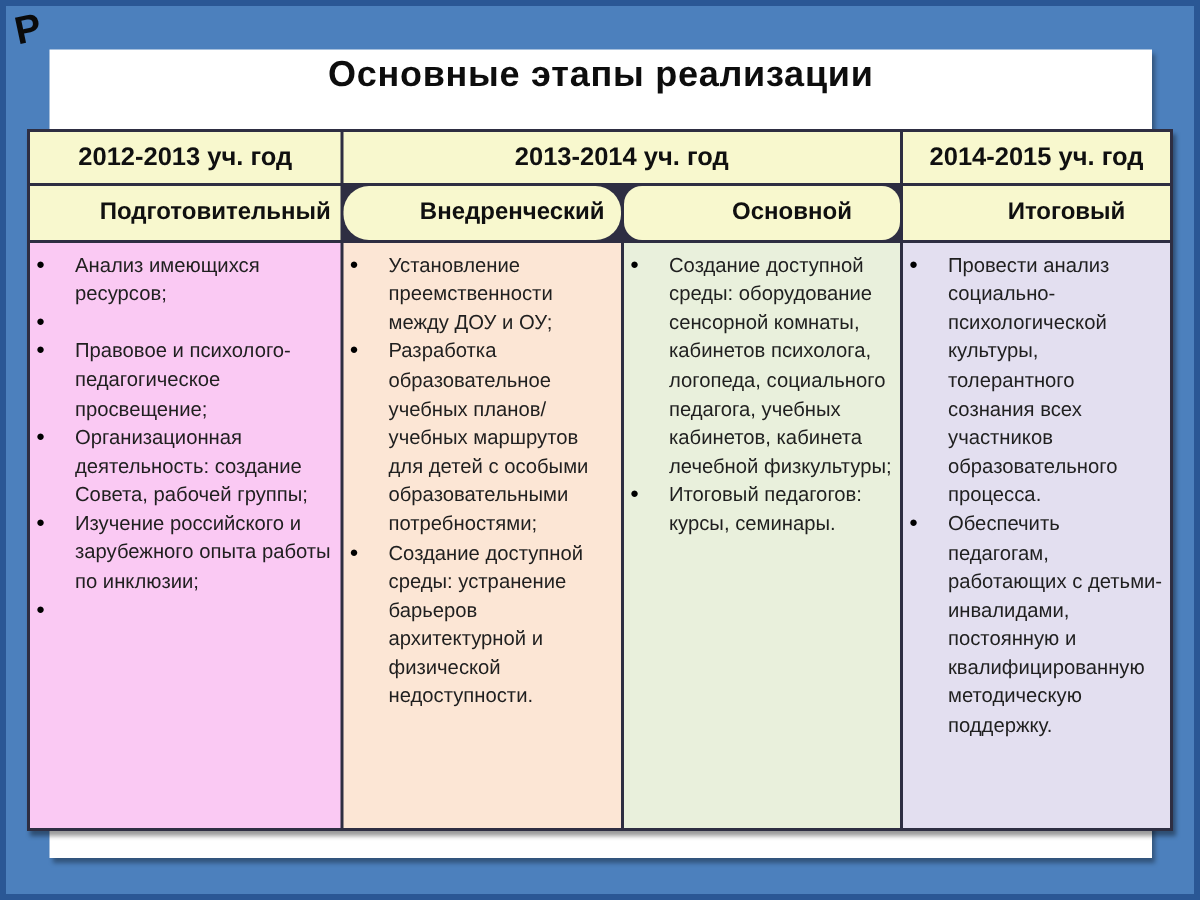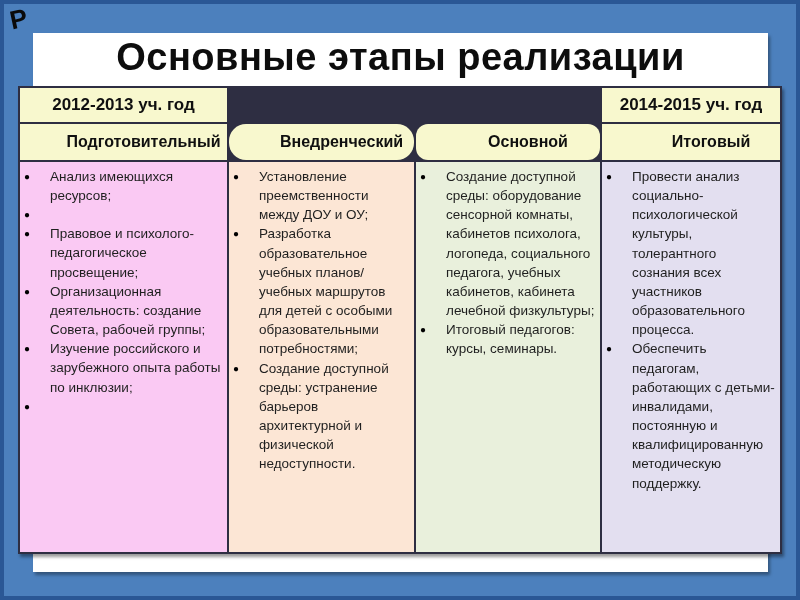--- a/index.html
+++ b/index.html
@@ -18,21 +18,21 @@
     transform:rotate(-12deg);
   }
   .slide-bg{
     position:absolute;left:29px;top:29px;width:735px;height:539px;
     background:#ffffff;
     box-shadow:2px 3px 3px rgba(0,0,0,0.35);
   }
   .title{
     position:absolute;left:29px;top:32px;width:735px;
     text-align:center;
-    font-size:38px;font-weight:700;color:#0d0d0d;
+    font-size:24px;font-weight:700;color:#0d0d0d;
     letter-spacing:0.5px;
   }
   .tbl{
     position:absolute;left:14px;top:82px;width:764px;height:468px;
     display:grid;
     grid-template-columns:207px 185px 184px 1fr;
     grid-template-rows:34px 36px 1fr;
     gap:2px;
     background:#2e2e42;
     border:2px solid #2e2e42;
@@ -77,20 +77,21 @@
 
   <div class="slide-bg"></div>
 
   <div class="corner-letter">Р</div>
 
   <div class="title">Основные этапы реализации</div>
 
   <div class="tbl">
 
     <div class="cell hdr year y1">2012-2013 уч. год</div>
+    <div class="cell hdr year y2">2013-2014 уч. год</div>
     <div class="cell hdr year y3">2014-2015 уч. год</div>
 
     <div class="cell hdr stage s1">Подготовительный</div>
     <div class="cell hdr stage s2">Внедренческий</div>
     <div class="cell hdr stage s3">Основной</div>
     <div class="cell hdr stage s4">Итоговый</div>
 
     <div class="cell body b1">
 
         <div class="item">

